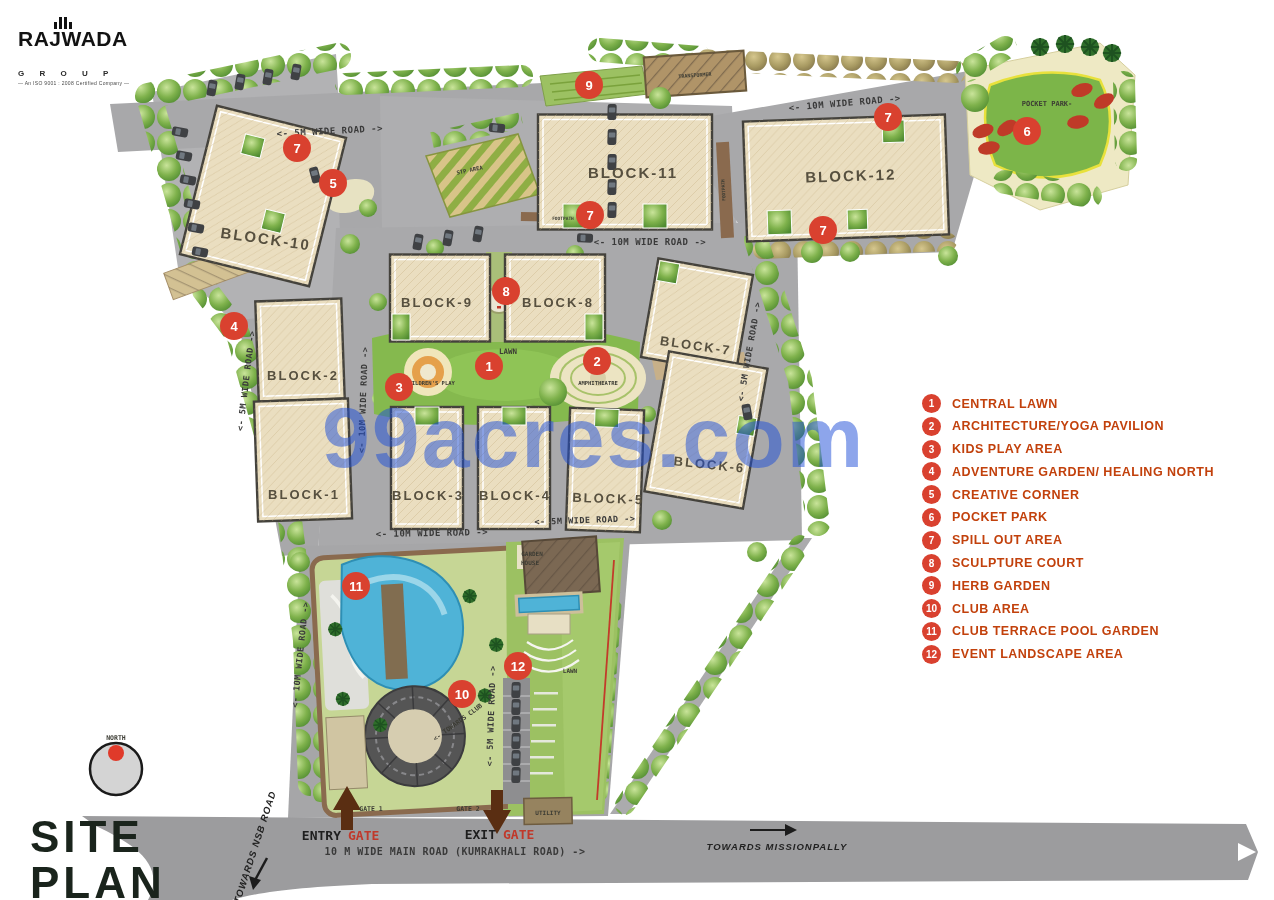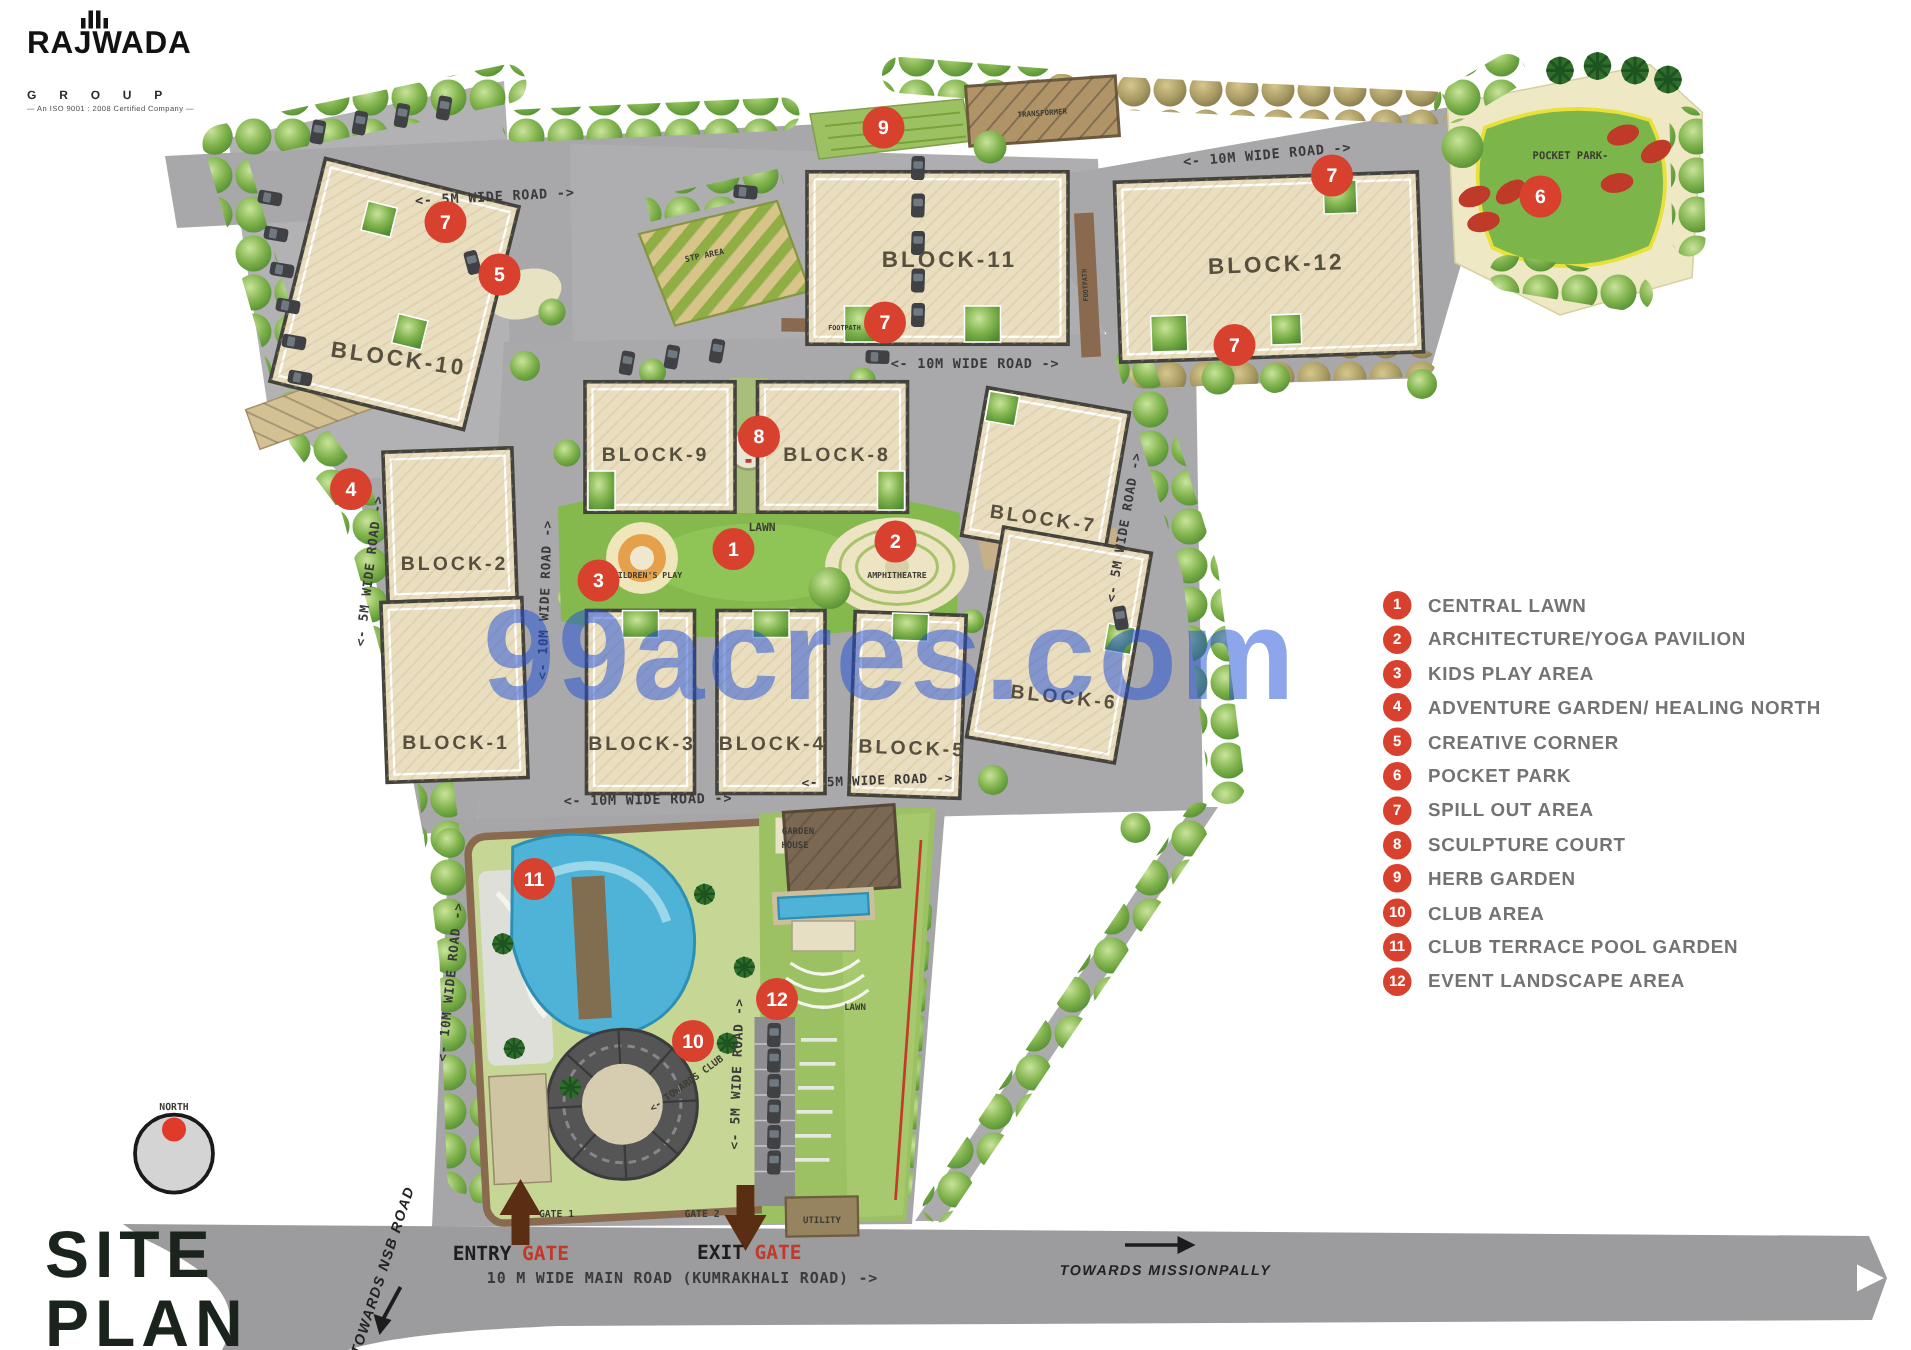--- a/index.html
+++ b/index.html
@@ -11,32 +11,32 @@
   .court{fill:url(#treeGrad);stroke:#ffffff;stroke-width:1;}
   .blkLabel{font-family:"Liberation Sans",sans-serif;font-weight:600;fill:#57503f;letter-spacing:2px;text-anchor:middle;}
   .rlbl{font-family:"DejaVu Sans Mono",monospace;font-weight:bold;fill:#3a3a3a;text-anchor:middle;letter-spacing:.5px;}
   .slbl{font-family:"DejaVu Sans Mono",monospace;font-weight:bold;fill:#3c3c34;text-anchor:middle;}
   .marker circle{fill:#d9412f;}
   .marker text{font:bold 13px "Liberation Sans",sans-serif;fill:#fff;text-anchor:middle;}
   .gateTxt{font-family:"DejaVu Sans Mono",monospace;font-weight:bold;font-size:13px;fill:#1e1e1e;}
   .gateTxtRed{fill:#c0392b;}
   .dirTxt{font-family:"Liberation Sans",sans-serif;font-weight:bold;font-style:italic;font-size:9.5px;fill:#222;letter-spacing:1px;text-anchor:middle;}
   
-  .logo{position:absolute;left:18px;top:6px;z-index:8;}
+  .logo{position:absolute;left:18px;top:16px;z-index:8;}
   .logo .bars{display:flex;gap:2px;align-items:flex-end;height:13px;margin:0 0 -1px 36px;}
   .logo .bars i{display:block;width:3px;background:#121212;}
   .logo .bars i:nth-child(1){height:7px}.logo .bars i:nth-child(2){height:12px}
   .logo .bars i:nth-child(3){height:12px}.logo .bars i:nth-child(4){height:7px}
   .logo-name{font-size:21px;font-weight:900;color:#121212;letter-spacing:.5px;line-height:1;}
   .logo-group{font-size:8px;font-weight:bold;color:#2a2a2a;letter-spacing:6.5px;margin-top:20px;}
   .logo-tag{font-size:5px;color:#4a4a4a;margin-top:2px;letter-spacing:.3px;}
   .legend{position:absolute;left:922px;top:394px;z-index:8;}
   .legend-row{display:flex;align-items:center;height:19px;margin-bottom:3.8px;}
   .legend-num{width:19px;height:19px;border-radius:50%;background:#d9412f;color:#fff;font-size:10px;font-weight:bold;display:flex;align-items:center;justify-content:center;flex:0 0 19px;}
-  .legend-label{margin-left:11px;font-size:12.5px;font-weight:700;color:#737373;letter-spacing:.5px;white-space:nowrap;}
+  .legend-label{margin-left:11px;font-size:12.5px;font-weight:700;color:#c2410c;letter-spacing:.5px;white-space:nowrap;}
   .titleblock{position:absolute;left:30px;top:814px;width:200px;z-index:8;}
   .titleblock h1{margin:0;font-size:44px;font-weight:800;color:#1a241c;letter-spacing:4px;line-height:1.05;}
   .titleblock .rule{height:3px;background:#1e1e1e;margin:4px 0 4px 0;width:183px;}
   .titleblock .sub{font-size:9.5px;font-weight:bold;color:#3a3a3a;letter-spacing:2.2px;}
   .watermark{position:absolute;left:322px;top:388px;z-index:6;font-size:86px;font-weight:bold;color:#1d4ed8;opacity:.5;letter-spacing:2px;pointer-events:none;white-space:nowrap;}
 </style>
 </head>
 <body>
 
 <div class="stage">

